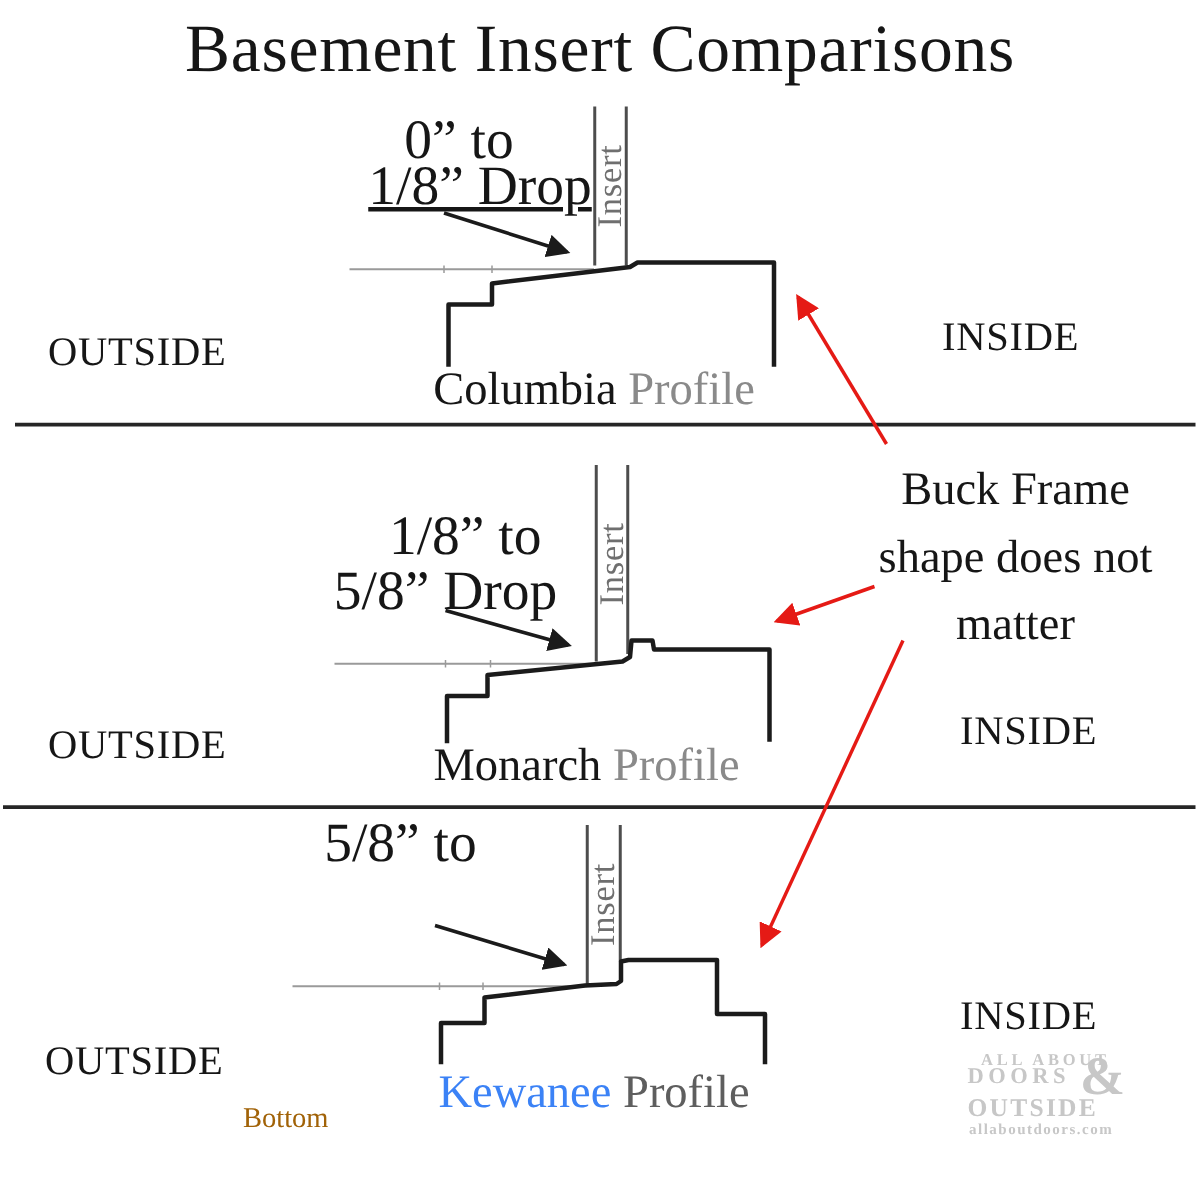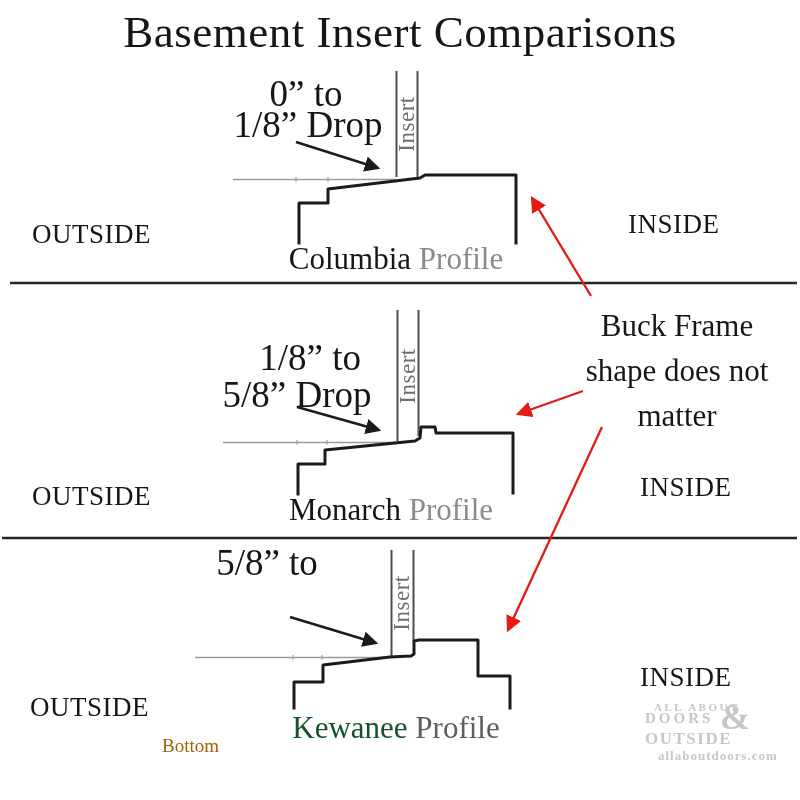--- a/index.html
+++ b/index.html
@@ -6,34 +6,34 @@
   #canvas{
     position:relative;width:800px;height:800px;background:#ffffff;
     font-family:"Liberation Serif","DejaVu Serif",serif;color:#161616;overflow:hidden;padding-left:20px;
   }
   .abs{position:absolute;}
   .title{left:0;top:6px;width:800px;text-align:center;font-size:45px;letter-spacing:0.5px;}
   .drop{width:160px;text-align:center;font-size:37px;white-space:pre;line-height:31px;}
   .side{font-size:27px;letter-spacing:0.5px;}
   .caption{width:320px;text-align:center;font-size:31px;white-space:pre;}
   .caption .suffix{color:#8a8a8a;}
-  .caption.all-gray .name{color:#14532d;}
+  .caption.all-gray .name{color:#3b82f6;}
   .caption.all-gray .suffix{color:#5e5e5e;}
   .insert-label{
     width:130px;height:26px;line-height:26px;text-align:center;font-size:23px;color:#6f6f6f;
     transform:rotate(-90deg);letter-spacing:0.5px;
   }
   .note{left:537px;top:303px;width:280px;text-align:center;font-size:31px;line-height:45px;}
   .bottom-label{font-size:19px;color:#a16207;}
   .logo{color:#c7c7c7;font-weight:bold;}
   .logo-top{font-size:11px;letter-spacing:2.5px;}
   .logo-doors{font-size:15px;letter-spacing:3px;}
   .logo-amp{font-size:36px;letter-spacing:0;}
   .logo-windows{font-size:17px;letter-spacing:1.5px;}
-  .logo-site{font-size:13px;letter-spacing:1px;margin-left:12px;}
+  .logo-site{font-size:10px;letter-spacing:1px;}
   svg{position:absolute;left:0;top:0;}
 </style>
 </head>
 <body>
 
 <div id="canvas">
 
   <svg width="800" height="800" viewBox="0 0 800 800">
     <defs>
       <marker id="ah-black" viewBox="0 0 10 10" refX="8.5" refY="5" markerWidth="6.5" markerHeight="6.5" orient="auto">
@@ -72,21 +72,21 @@
     <line x1="290" y1="617" x2="376" y2="643" stroke="#1b1b1b" stroke-width="2.4" marker-end="url(#ah-black)"></line>
 
     <line x1="591" y1="296" x2="532" y2="198" stroke="#e51a15" stroke-width="2.3" marker-end="url(#ah-red)"></line>
     <line x1="583" y1="391" x2="518" y2="414" stroke="#e51a15" stroke-width="2.3" marker-end="url(#ah-red)"></line>
     <line x1="602" y1="427" x2="508" y2="630" stroke="#e51a15" stroke-width="2.3" marker-end="url(#ah-red)"></line>
   </svg>
 
   <div class="abs title">Basement Insert Comparisons</div>
 
   <div class="abs drop" style="left:226px;top:78px;">0” to</div>
-  <div class="abs drop" style="left:228px;top:109px;">1/8” Drop</div>
+  <div class="abs drop" style="left:240px;top:109px;text-decoration:underline;">1/8” Drop</div>
   <div class="abs insert-label" style="left:342px;top:111px;">Insert</div>
   <div class="abs side" style="left:32px;top:219px;">OUTSIDE</div>
   <div class="abs side" style="left:628px;top:209px;">INSIDE</div>
   <div class="abs caption" style="left:236px;top:241px;"><span class="name">Columbia</span> <span class="suffix">Profile</span></div>
 
   <div class="abs drop" style="left:201px;top:342px;text-align:right;">1/8” to</div>
   <div class="abs drop" style="left:217px;top:379px;">5/8” Drop</div>
   <div class="abs insert-label" style="left:343px;top:363px;">Insert</div>
   <div class="abs side" style="left:32px;top:481px;">OUTSIDE</div>
   <div class="abs side" style="left:640px;top:472px;">INSIDE</div>

